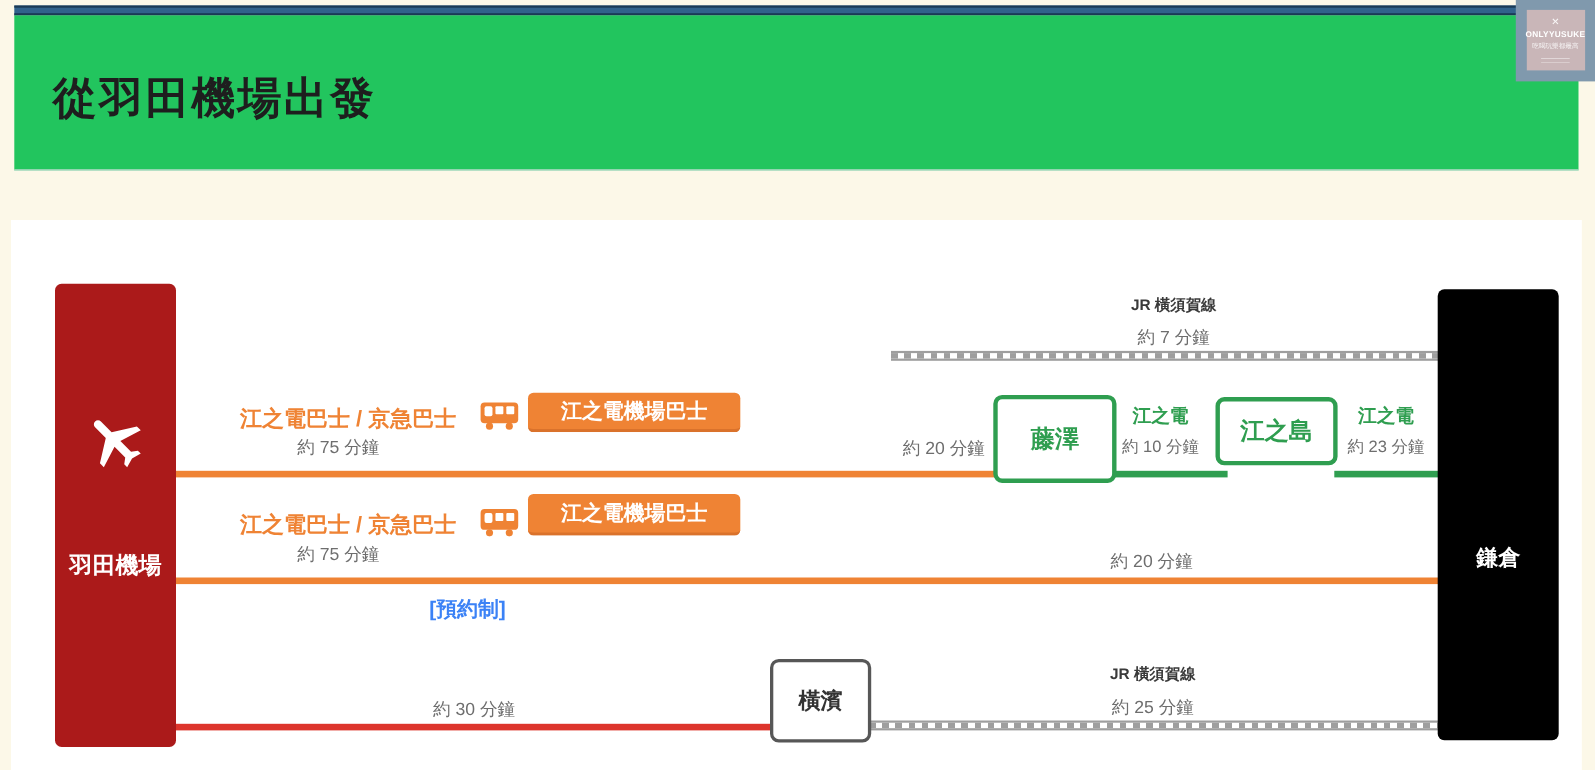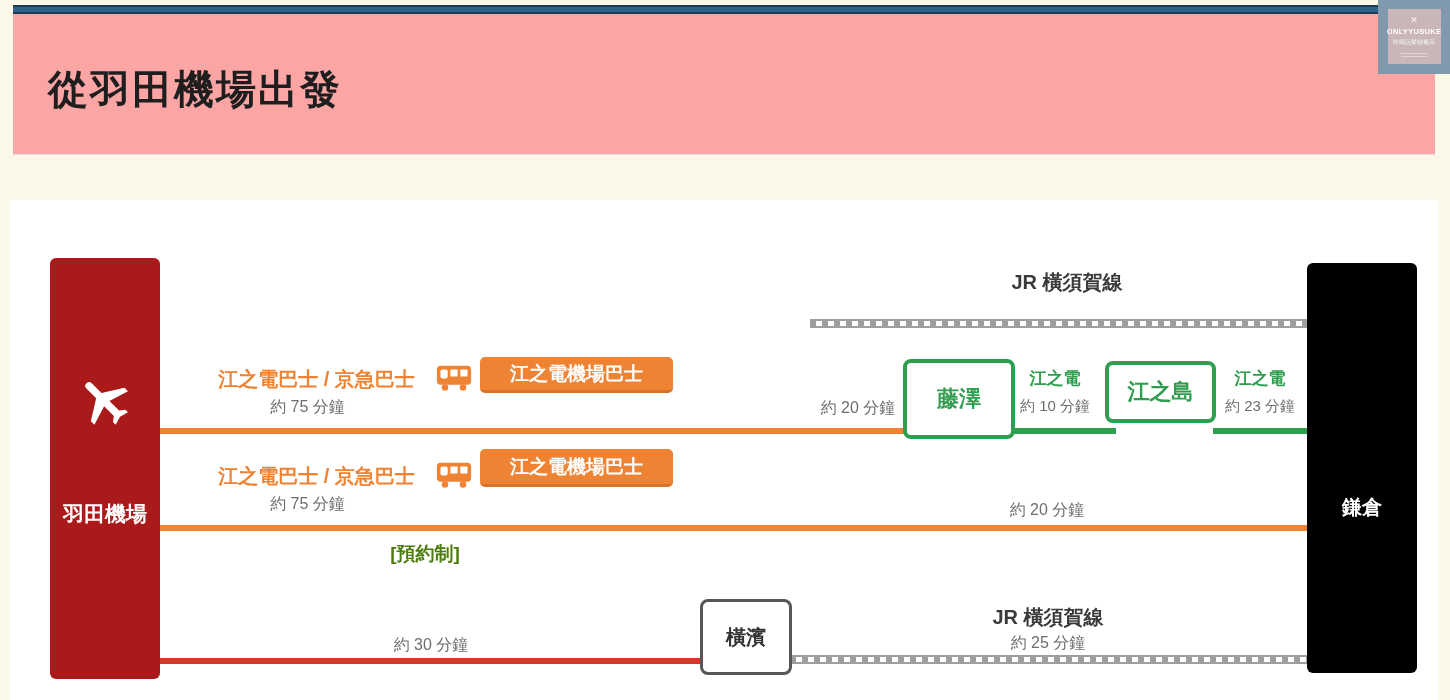--- a/index.html
+++ b/index.html
@@ -5,21 +5,21 @@
   * { box-sizing: border-box; margin: 0; padding: 0; }
   html,body { width:1450px; height:700px; overflow:hidden; }
   body {
     font-family: "Liberation Sans", "DejaVu Sans", sans-serif;
     background:#fcf8e8;
     position:relative;
   }
   
   .header-wrap { position:absolute; left:13px; top:5px; width:1422px; }
   .top-bar { height:9px; background:#31628b; border-top:2px solid #1a3a55; border-bottom:2px solid #1a3a55; }
-  .header { height:141px; background:#fca5a5; border-bottom:1px solid #dbe2e7; position:relative; }
+  .header { height:141px; background:#22c55e; border-bottom:1px solid #dbe2e7; position:relative; }
   .page-title { position:absolute; left:35px; top:48px; font-size:40px; font-weight:bold; color:#1e1e1e; letter-spacing:2px; }
   
   .wm { position:absolute; left:1378px; top:0; width:72px; height:74px; background:#8099ad; z-index:30; display:flex; align-items:flex-start; justify-content:center; }
   .wm-inner { margin-top:9px; width:53px; height:55px; background:#c9b6b8; display:flex; flex-direction:column; align-items:center; justify-content:center; gap:2px; }
   .wm-icon { color:rgba(255,255,255,.9); font-size:9px; line-height:9px; }
   .wm-brand { color:#ffffff; font-size:7.5px; font-weight:bold; letter-spacing:.3px; white-space:nowrap; }
   .wm-tag { color:rgba(255,255,255,.85); font-size:6px; white-space:nowrap; }
   .wm-fine { margin-top:3px; width:26px; height:5px; opacity:.45;
     background:repeating-linear-gradient(0deg,#fff 0 1px,transparent 1px 3px); }
   
@@ -52,22 +52,22 @@
   .g1 { left:1002px; top:228px; width:104px; }
   .g2 { left:1203px; top:228px; width:96px; }
   .o2 { left:149px; top:325px; width:1150px; }
   .rl { left:149px; top:458px; width:546px; }
   .dtop { left:800px; top:119px; width:499px; }
   .dbot { left:780px; top:455px; width:519px; }
   
   .lbl { z-index:2; text-align:center; white-space:nowrap; }
   .lbl-orange { color:#ef8334; font-weight:bold; font-size:20px; }
   .lbl-gray { color:#6e6e6e; font-size:16px; }
-  .lbl-dark { color:#3a3a3a; font-weight:bold; font-size:20px; }
-  .lbl-red { color:#4d7c0f; font-weight:bold; font-size:19px; }
+  .lbl-dark { color:#3a3a3a; font-weight:bold; font-size:14px; }
+  .lbl-red { color:#3b82f6; font-weight:bold; font-size:19px; }
   .lbl-green { color:#2f9e50; font-weight:bold; font-size:17px; }
   .bus-row { display:flex; align-items:center; justify-content:center; gap:21px; }
   .badge-btn { background:#ef8334; color:#fff; font-weight:bold; font-size:19px; border:none;
     border-bottom:3px solid #da722b; border-radius:5px; display:flex; align-items:center; justify-content:center;
     z-index:2; cursor:pointer; font-family:inherit; }
   .btn1 { left:470px; top:157px; width:193px; height:36px; position:absolute; }
   .btn2 { left:470px; top:249px; width:193px; height:38px; position:absolute; }
 </style>
 </head>
 <body>
@@ -144,20 +144,21 @@
       </svg>
     </span>
   </div>
   <div class="abs lbl lbl-gray" style="left:205px; top:294px; width:185px;">約 75 分鐘</div>
   <button class="badge-btn btn2">江之電機場巴士</button>
   <div class="abs lbl lbl-red" style="left:320px; top:341px; width:190px;">[預約制]</div>
 
   <div class="abs lbl lbl-gray" style="left:331px; top:435px; width:180px;">約 30 分鐘</div>
 
   <div class="abs lbl lbl-dark" style="left:947px; top:69px; width:220px;">JR 橫須賀線</div>
+  <div class="abs lbl lbl-gray" style="left:957px; top:97px; width:200px;">約 7 分鐘</div>
 
   <div class="abs lbl lbl-gray" style="left:783px; top:198px; width:130px;">約 20 分鐘</div>
   <div class="abs lbl lbl-green" style="left:985px; top:167px; width:120px;">江之電</div>
   <div class="abs lbl lbl-gray" style="left:985px; top:197px; width:120px; font-size:15px;">約 10 分鐘</div>
   <div class="abs lbl lbl-green" style="left:1190px; top:167px; width:120px;">江之電</div>
   <div class="abs lbl lbl-gray" style="left:1187px; top:197px; width:126px; font-size:15px;">約 23 分鐘</div>
 
   <div class="abs lbl lbl-gray" style="left:972px; top:300px; width:130px;">約 20 分鐘</div>
 
   <div class="abs lbl lbl-dark" style="left:938px; top:404px; width:200px;">JR 橫須賀線</div>

